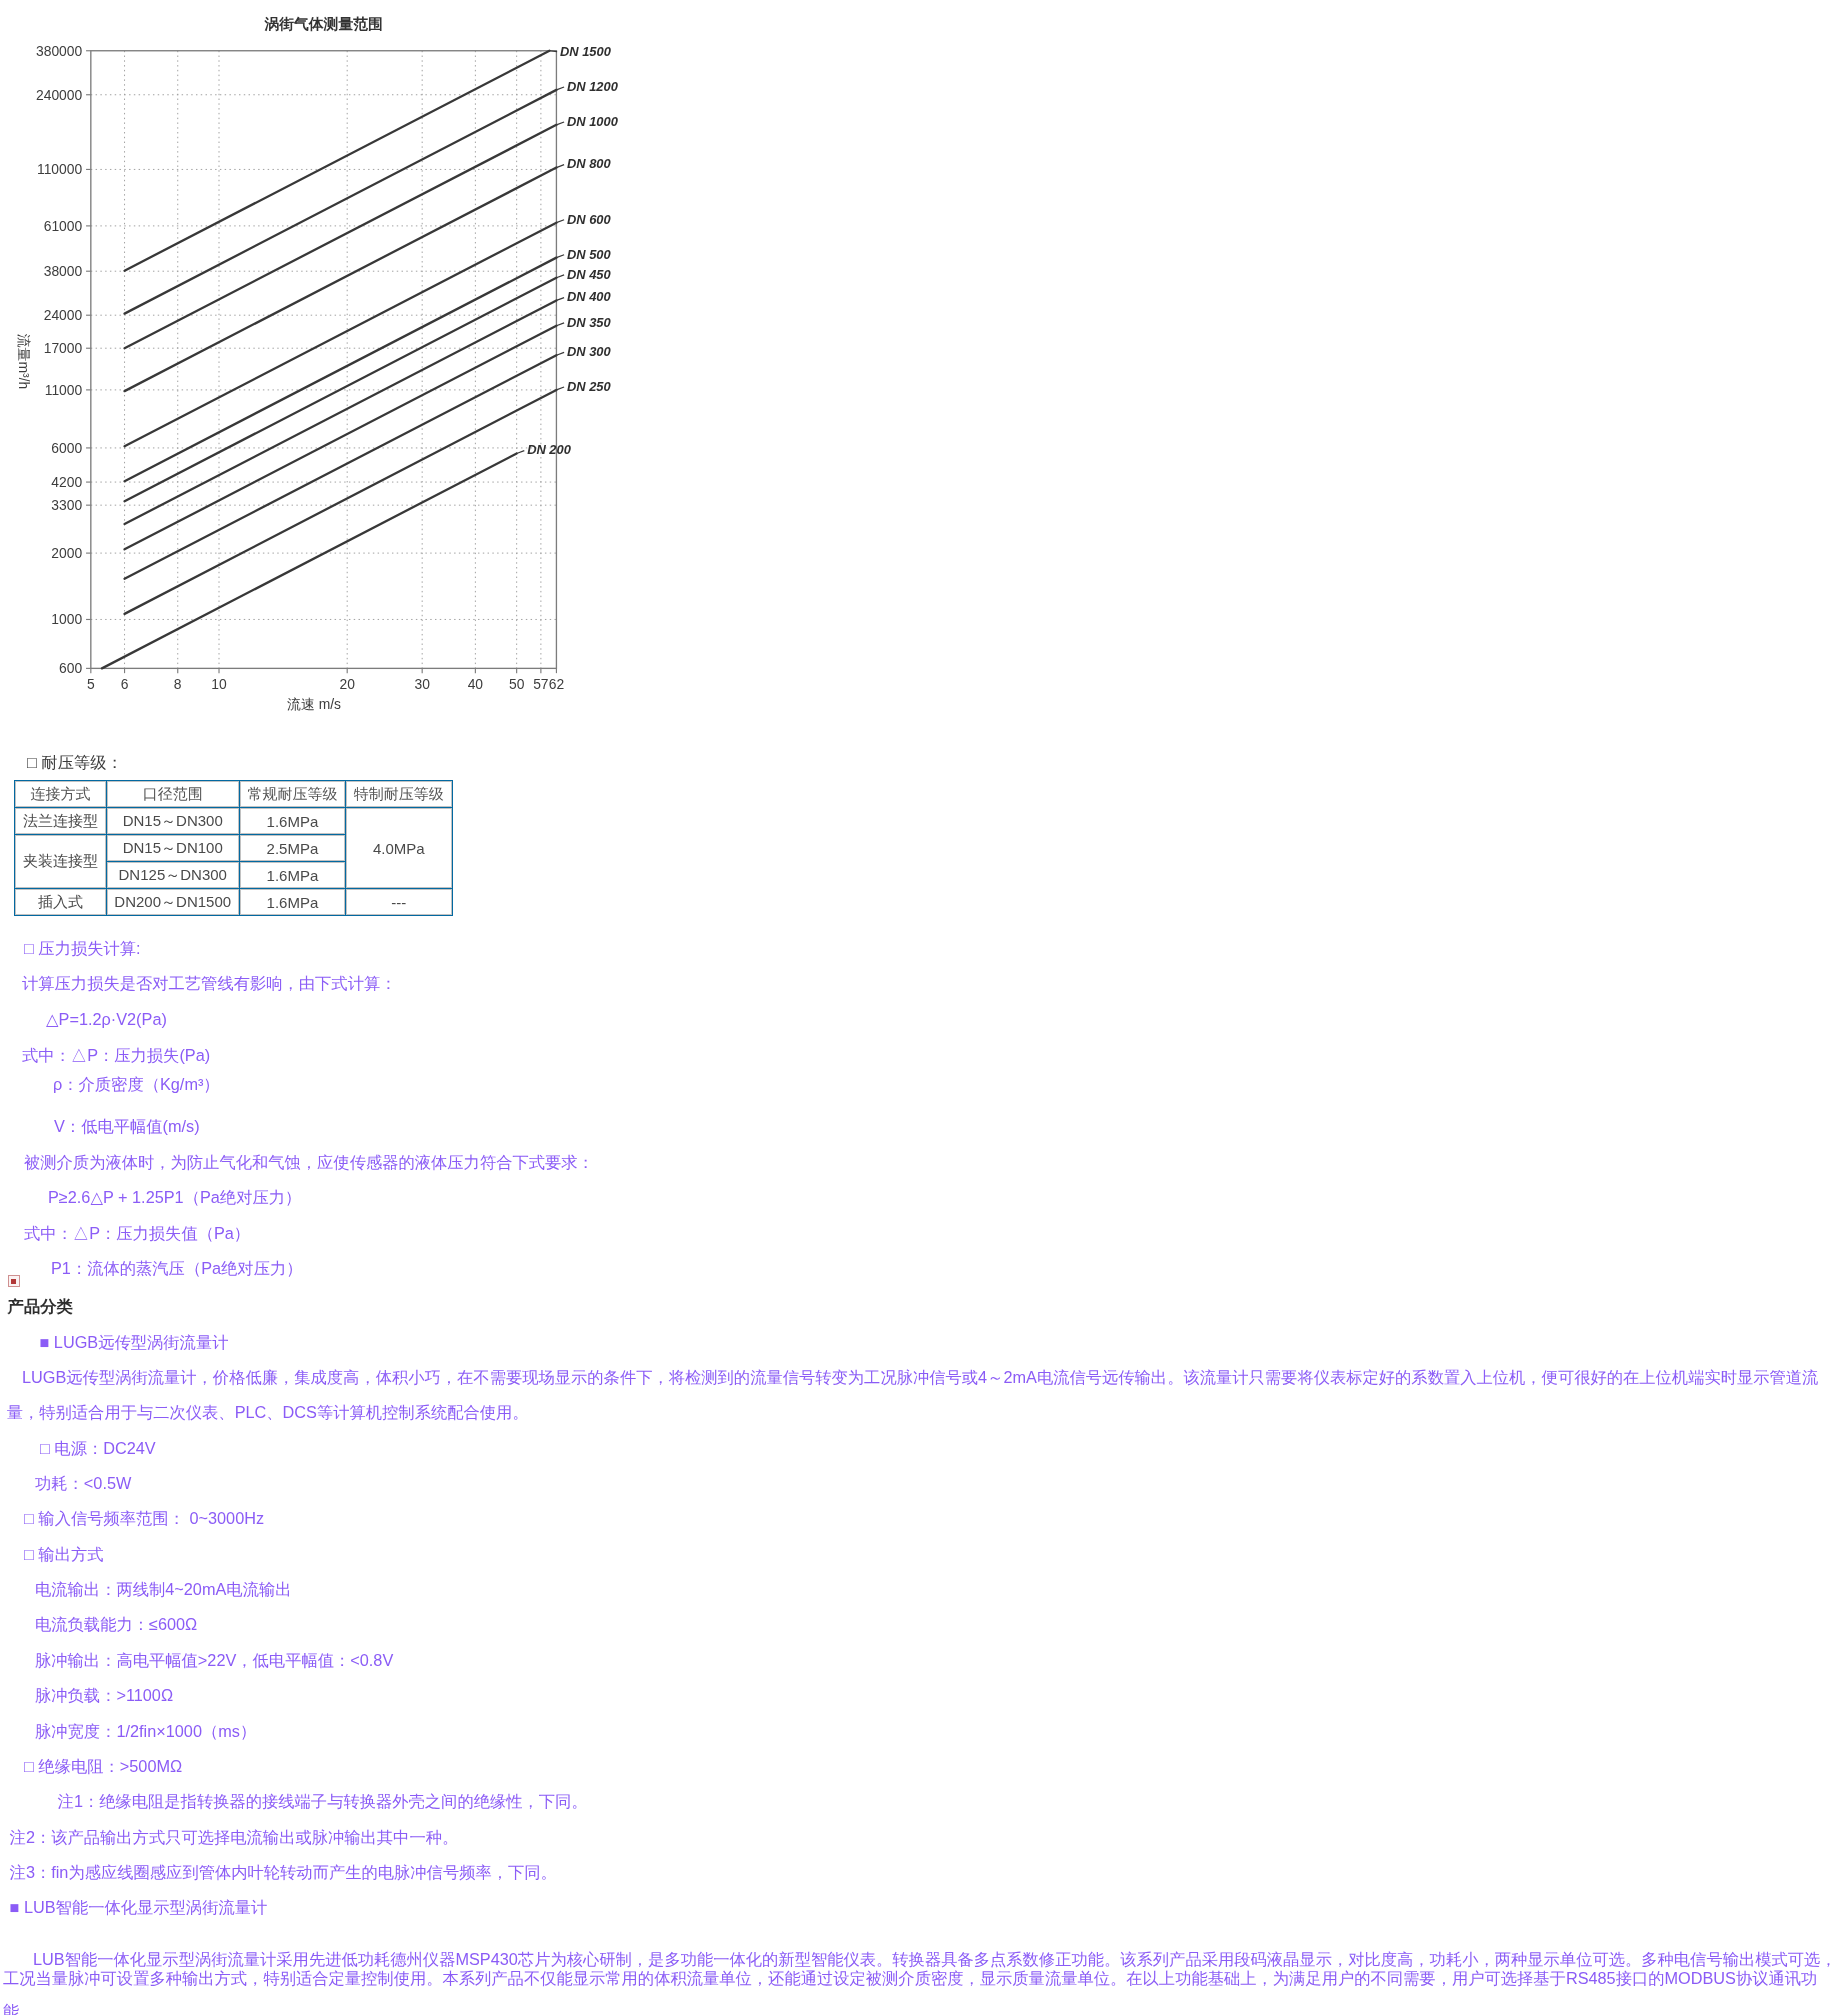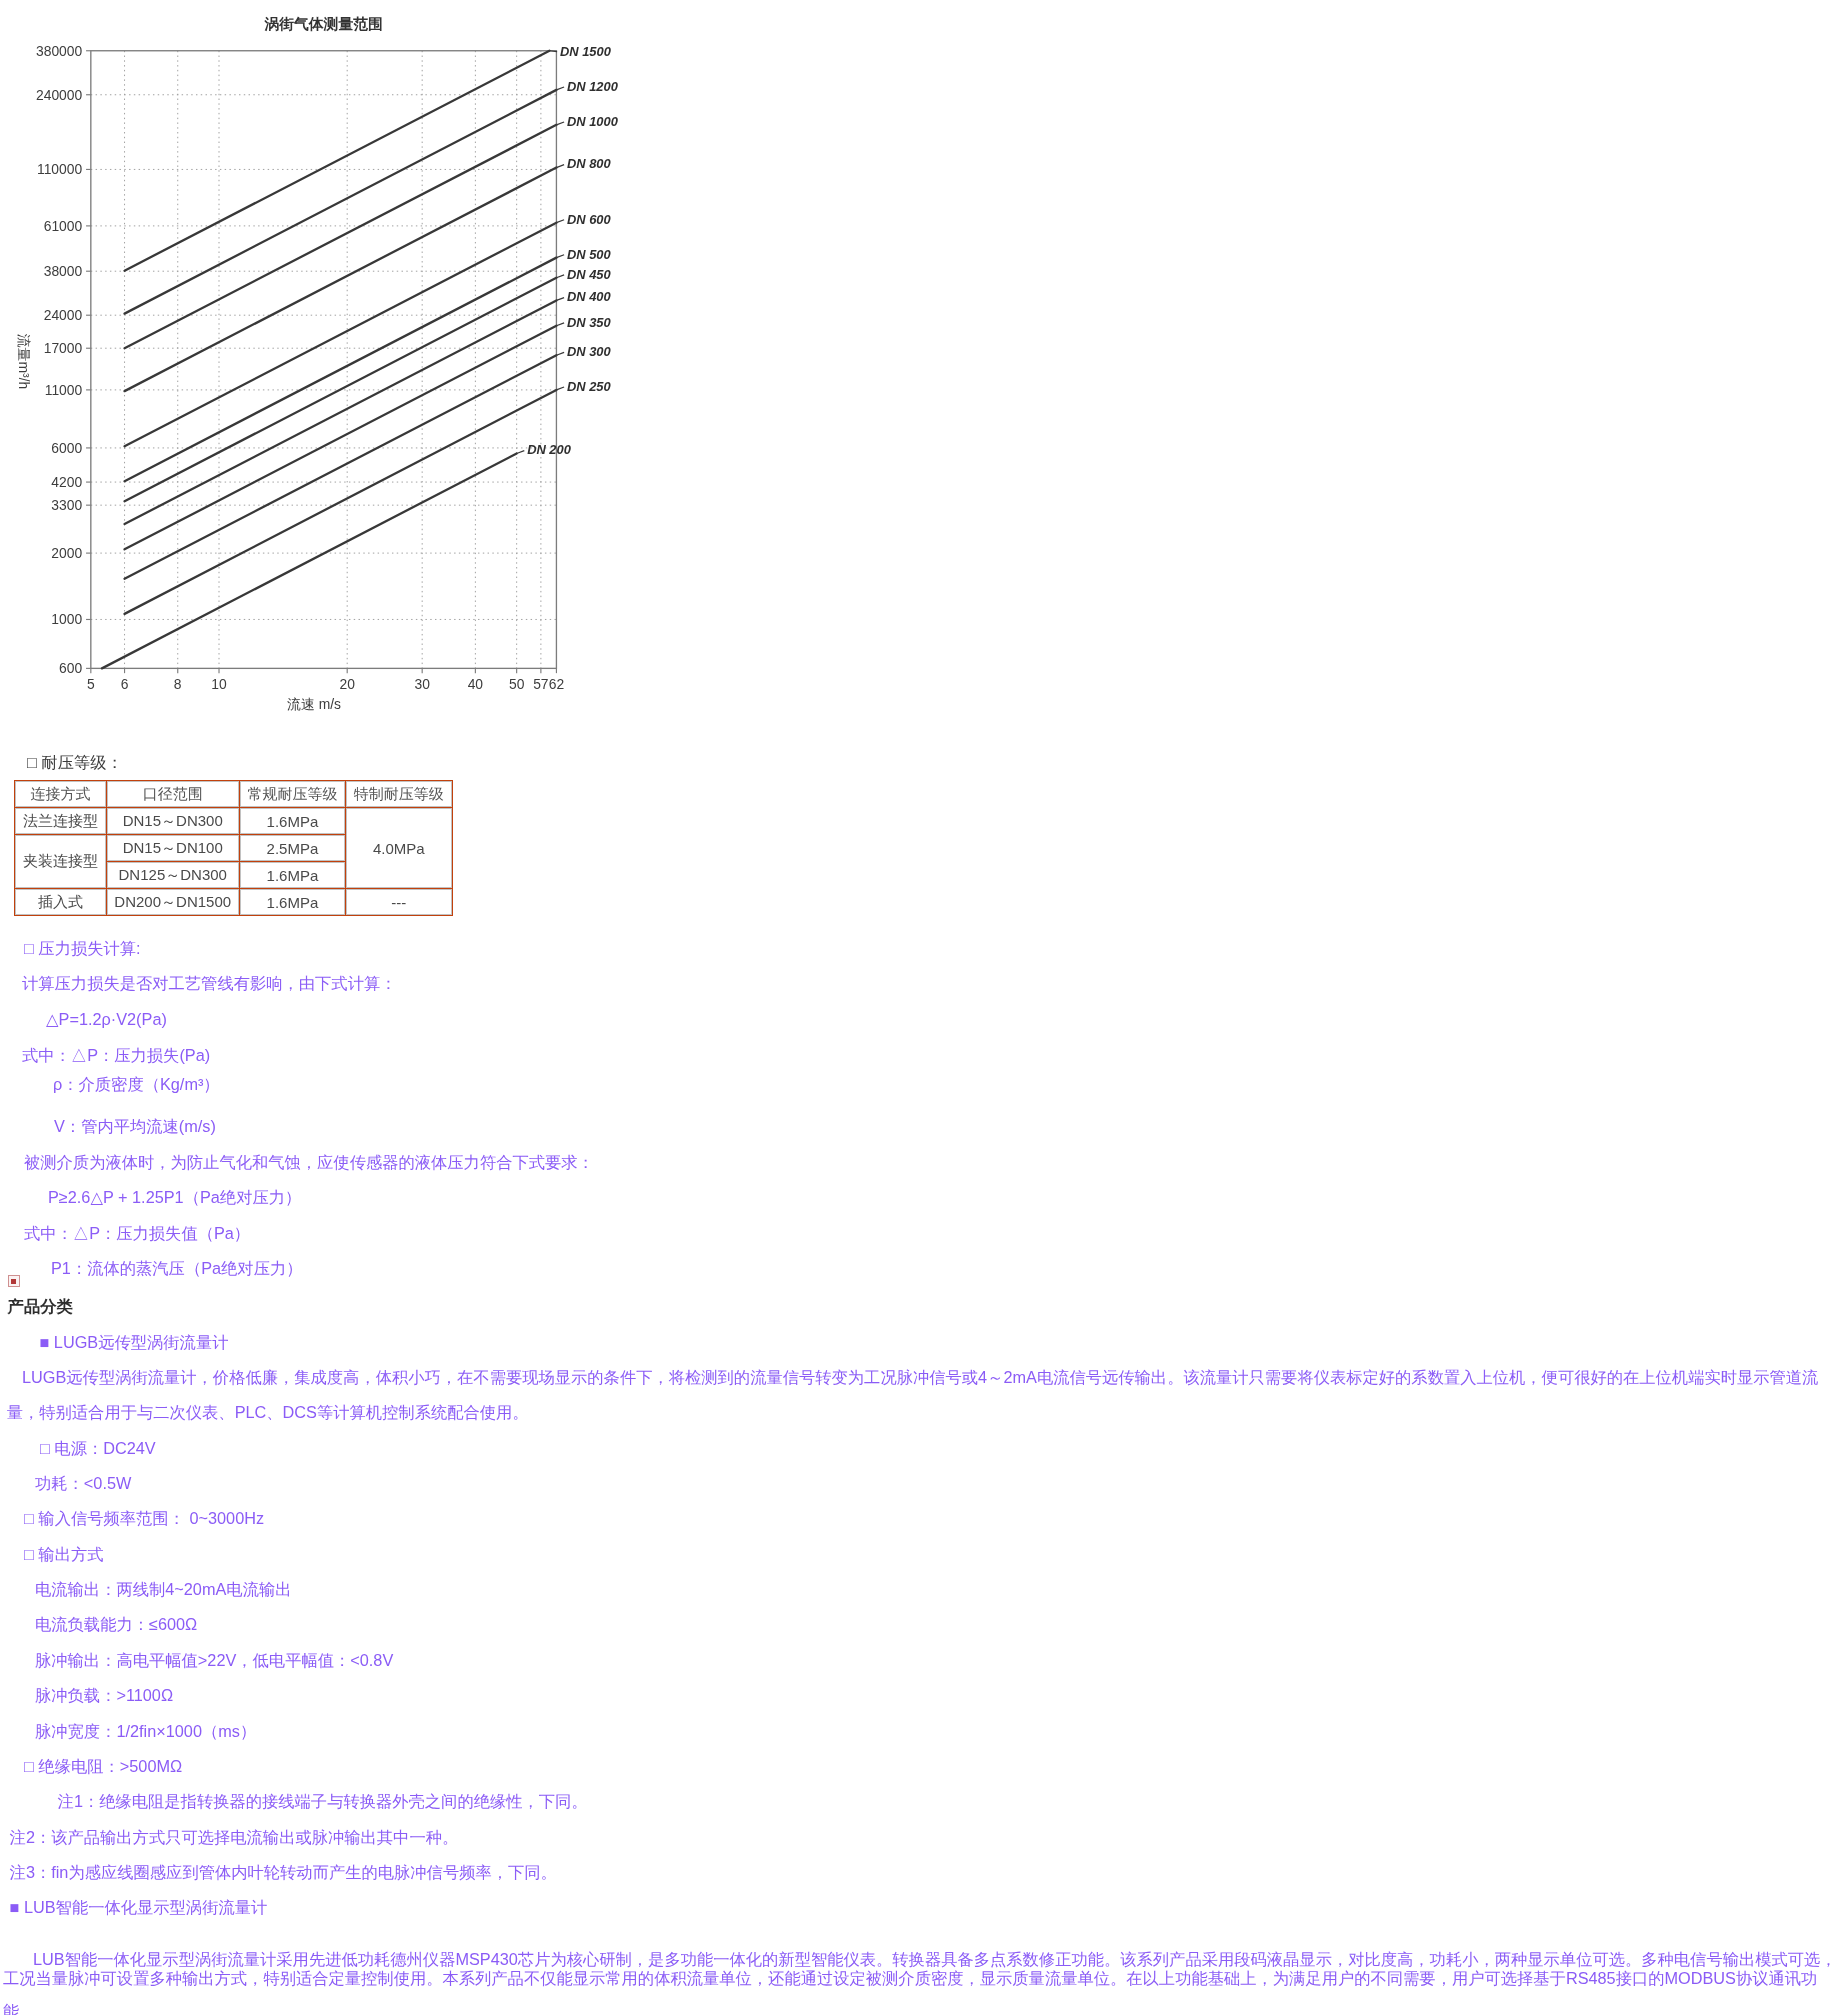--- a/index.html
+++ b/index.html
@@ -20,21 +20,21 @@
   #chart-svg .alabel{font-size:14.5px;fill:#3d3d3d}
 
   
   .tline{position:absolute;font-size:16.3px;line-height:21px;white-space:pre;color:#8b5cf6}
   .tline.bold{font-weight:700;color:#2e2e2e}
 
   .section-label{position:absolute;left:27px;top:752px;font-size:16.3px;color:#3b3b3b}
 
   
   table.rating{position:absolute;left:14.3px;top:780px;border-collapse:separate;border-spacing:1.9px;
-    font-size:15px;color:#4a4a4a;text-align:center;background:#c2410c}
+    font-size:15px;color:#4a4a4a;text-align:center;background:#0369a1}
   table.rating th,table.rating td{border:1px solid #c2c2c2;background:#fff;padding:1px 6.7px;
     font-weight:400;height:26px;min-width:82px}
   table.rating th{color:#555}
 
   
   .broken-img{position:absolute;left:7.6px;top:1275px;width:12.4px;height:12.4px;border:1px solid #cf9090;
     background:#fbf3f3;display:flex;align-items:center;justify-content:center}
   .broken-img::after{content:"";width:4.8px;height:4.8px;background:#b23838}
 </style>
 </head>
@@ -188,21 +188,21 @@
     </table>
 
   <div class="broken-img"></div>
 
   <div id="text-lines">
       <div class="tline" style="left: 24px; top: 938px;">□ 压力损失计算:</div>
       <div class="tline" style="left: 22px; top: 973px;">计算压力损失是否对工艺管线有影响，由下式计算：</div>
       <div class="tline" style="left: 46px; top: 1009px;">△P=1.2ρ·V2(Pa)</div>
       <div class="tline" style="left: 22px; top: 1045px;">式中：△P：压力损失(Pa)</div>
       <div class="tline" style="left: 53px; top: 1074px;">ρ：介质密度（Kg/m³）</div>
-      <div class="tline" style="left: 54px; top: 1116px;">V：管内平均流速(m/s)</div>
+      <div class="tline" style="left: 54px; top: 1116px;">V：低电平幅值(m/s)</div>
       <div class="tline" style="left: 24px; top: 1152px;">被测介质为液体时，为防止气化和气蚀，应使传感器的液体压力符合下式要求：</div>
       <div class="tline" style="left: 48px; top: 1187px;">P≥2.6△P + 1.25P1（Pa绝对压力）</div>
       <div class="tline" style="left: 24px; top: 1223px;">式中：△P：压力损失值（Pa）</div>
       <div class="tline" style="left: 51px; top: 1258px;">P1：流体的蒸汽压（Pa绝对压力）</div>
       <div class="tline bold" style="left: 7.6px; top: 1296px;">产品分类</div>
       <div class="tline" style="left: 11.5px; top: 1332px; margin-left: 28px;">■ LUGB远传型涡街流量计</div>
       <div class="tline" style="left: 22px; top: 1367px;">LUGB远传型涡街流量计，价格低廉，集成度高，体积小巧，在不需要现场显示的条件下，将检测到的流量信号转变为工况脉冲信号或4～2mA电流信号远传输出。该流量计只需要将仪表标定好的系数置入上位机，便可很好的在上位机端实时显示管道流</div>
       <div class="tline" style="left: 6.7px; top: 1402px;">量，特别适合用于与二次仪表、PLC、DCS等计算机控制系统配合使用。</div>
       <div class="tline" style="left: 40px; top: 1438px;">□ 电源：DC24V</div>
       <div class="tline" style="left: 35px; top: 1473px;">功耗：&lt;0.5W</div>

